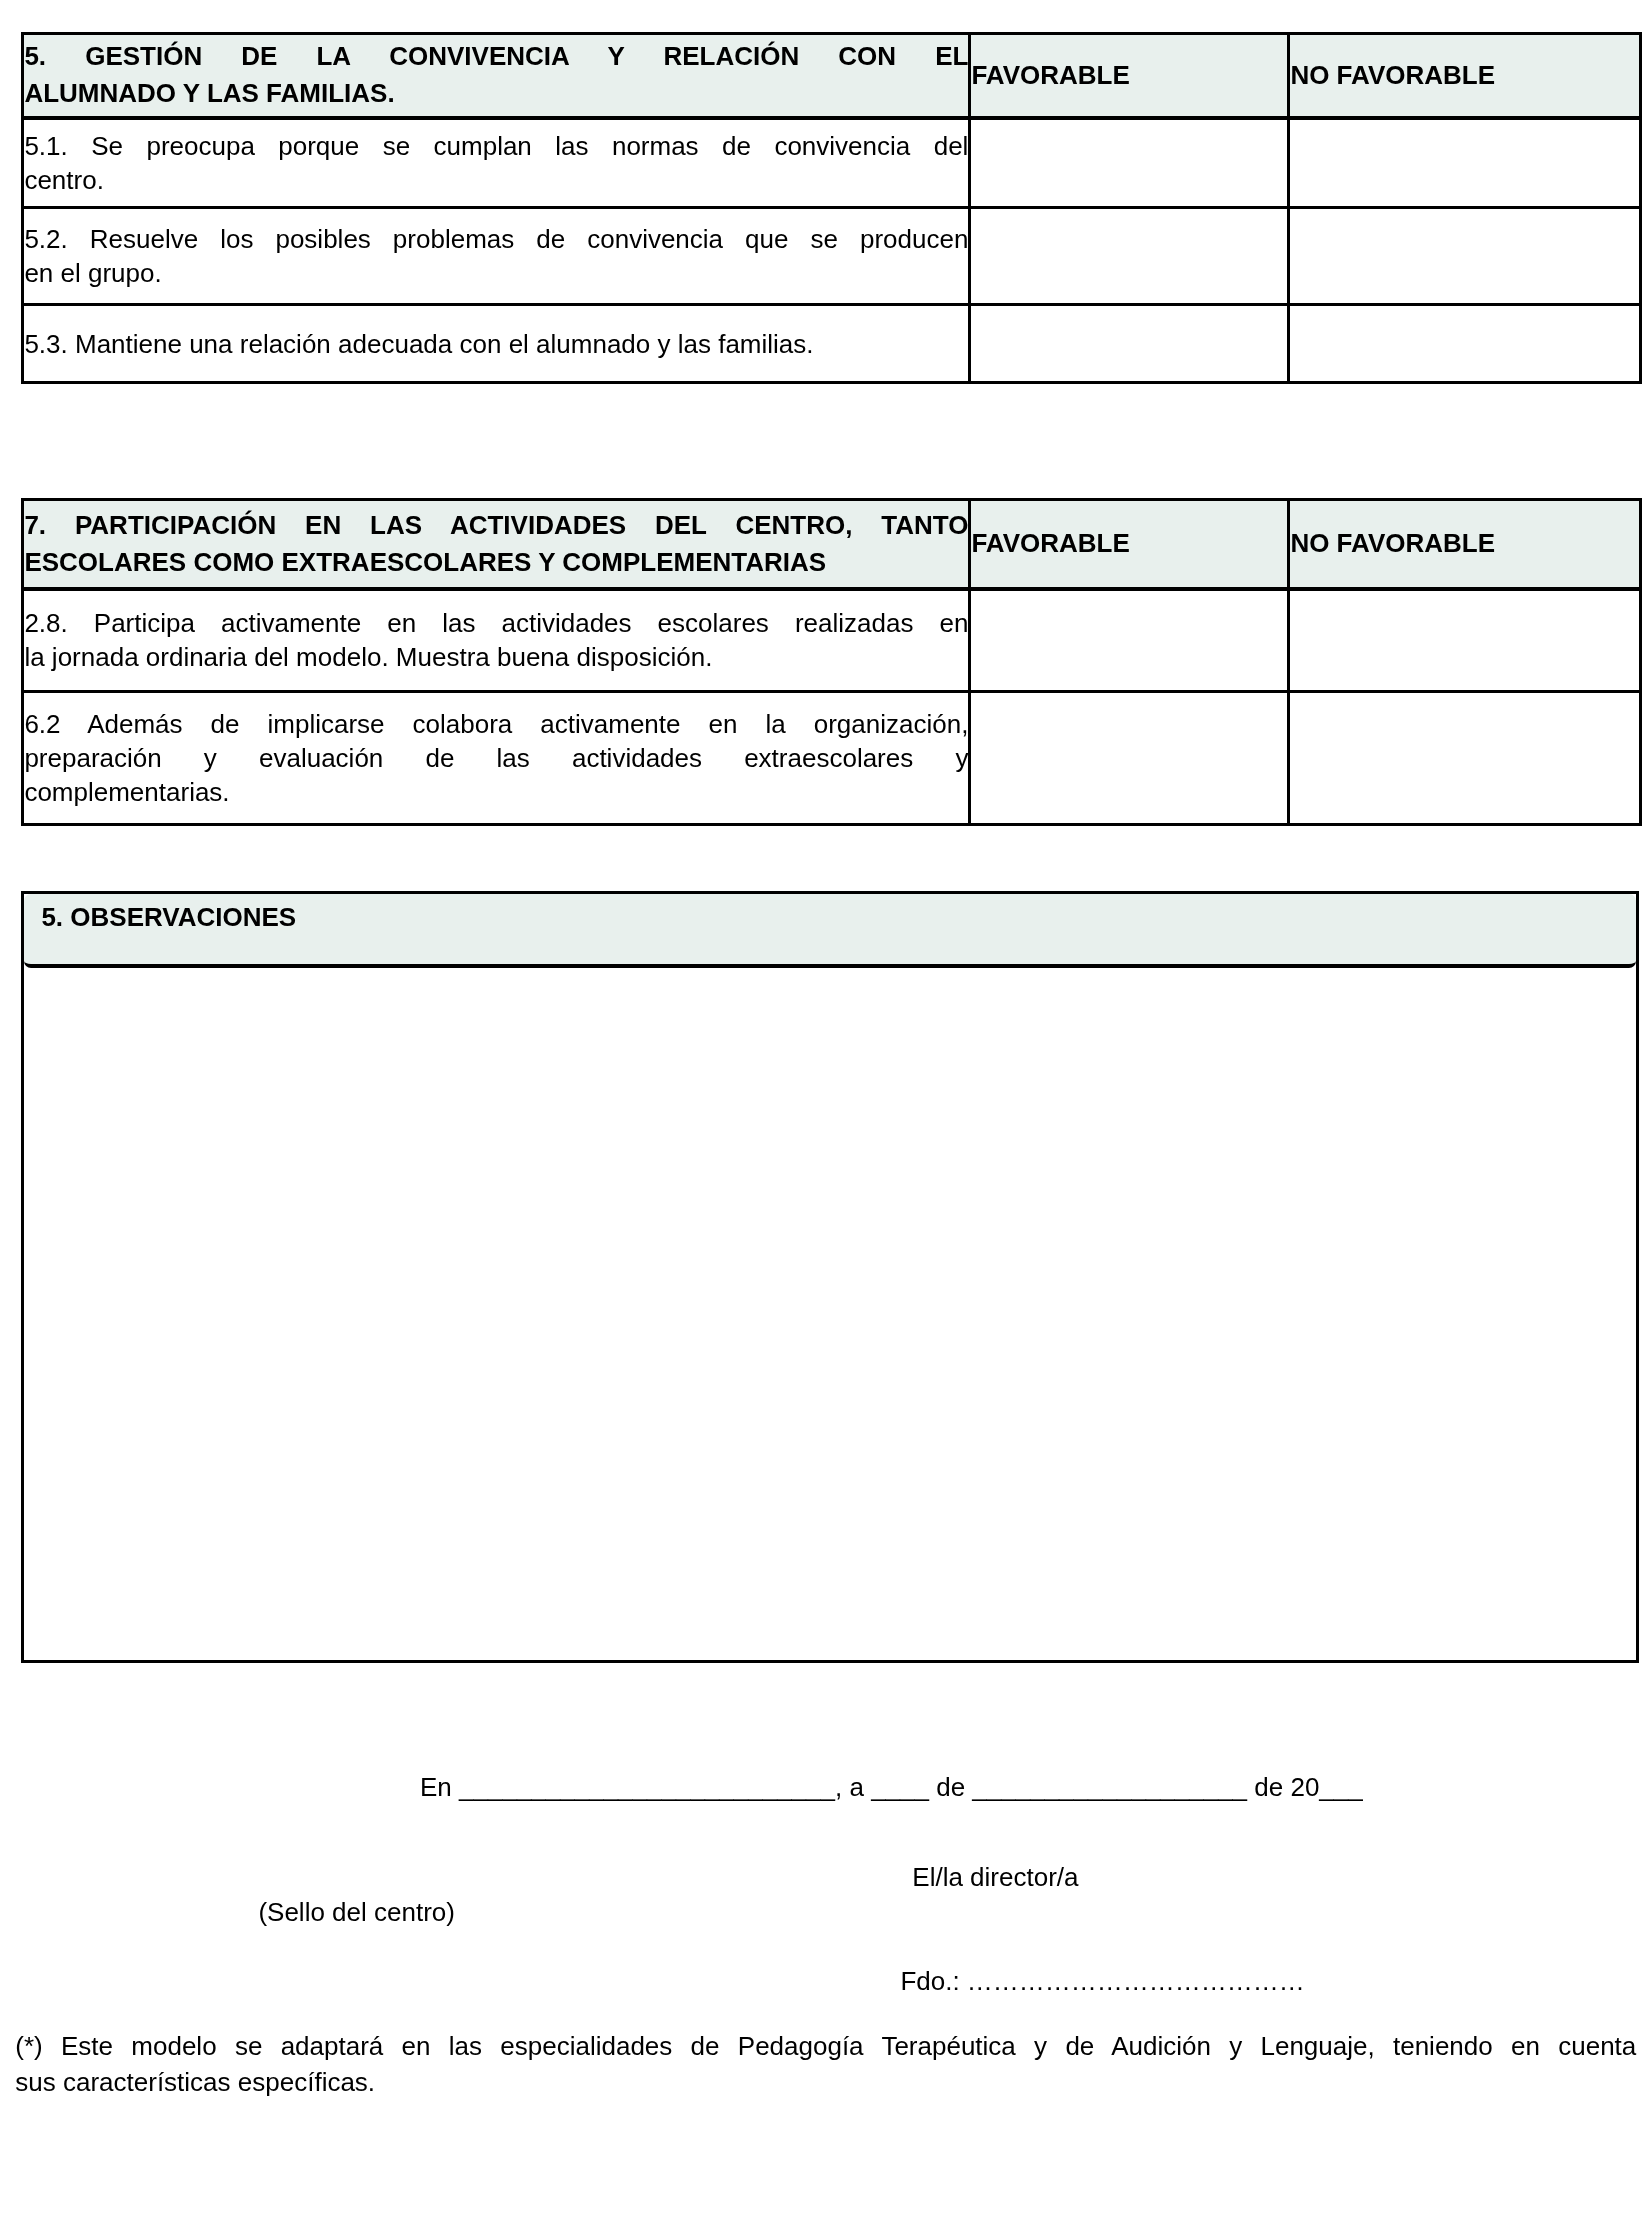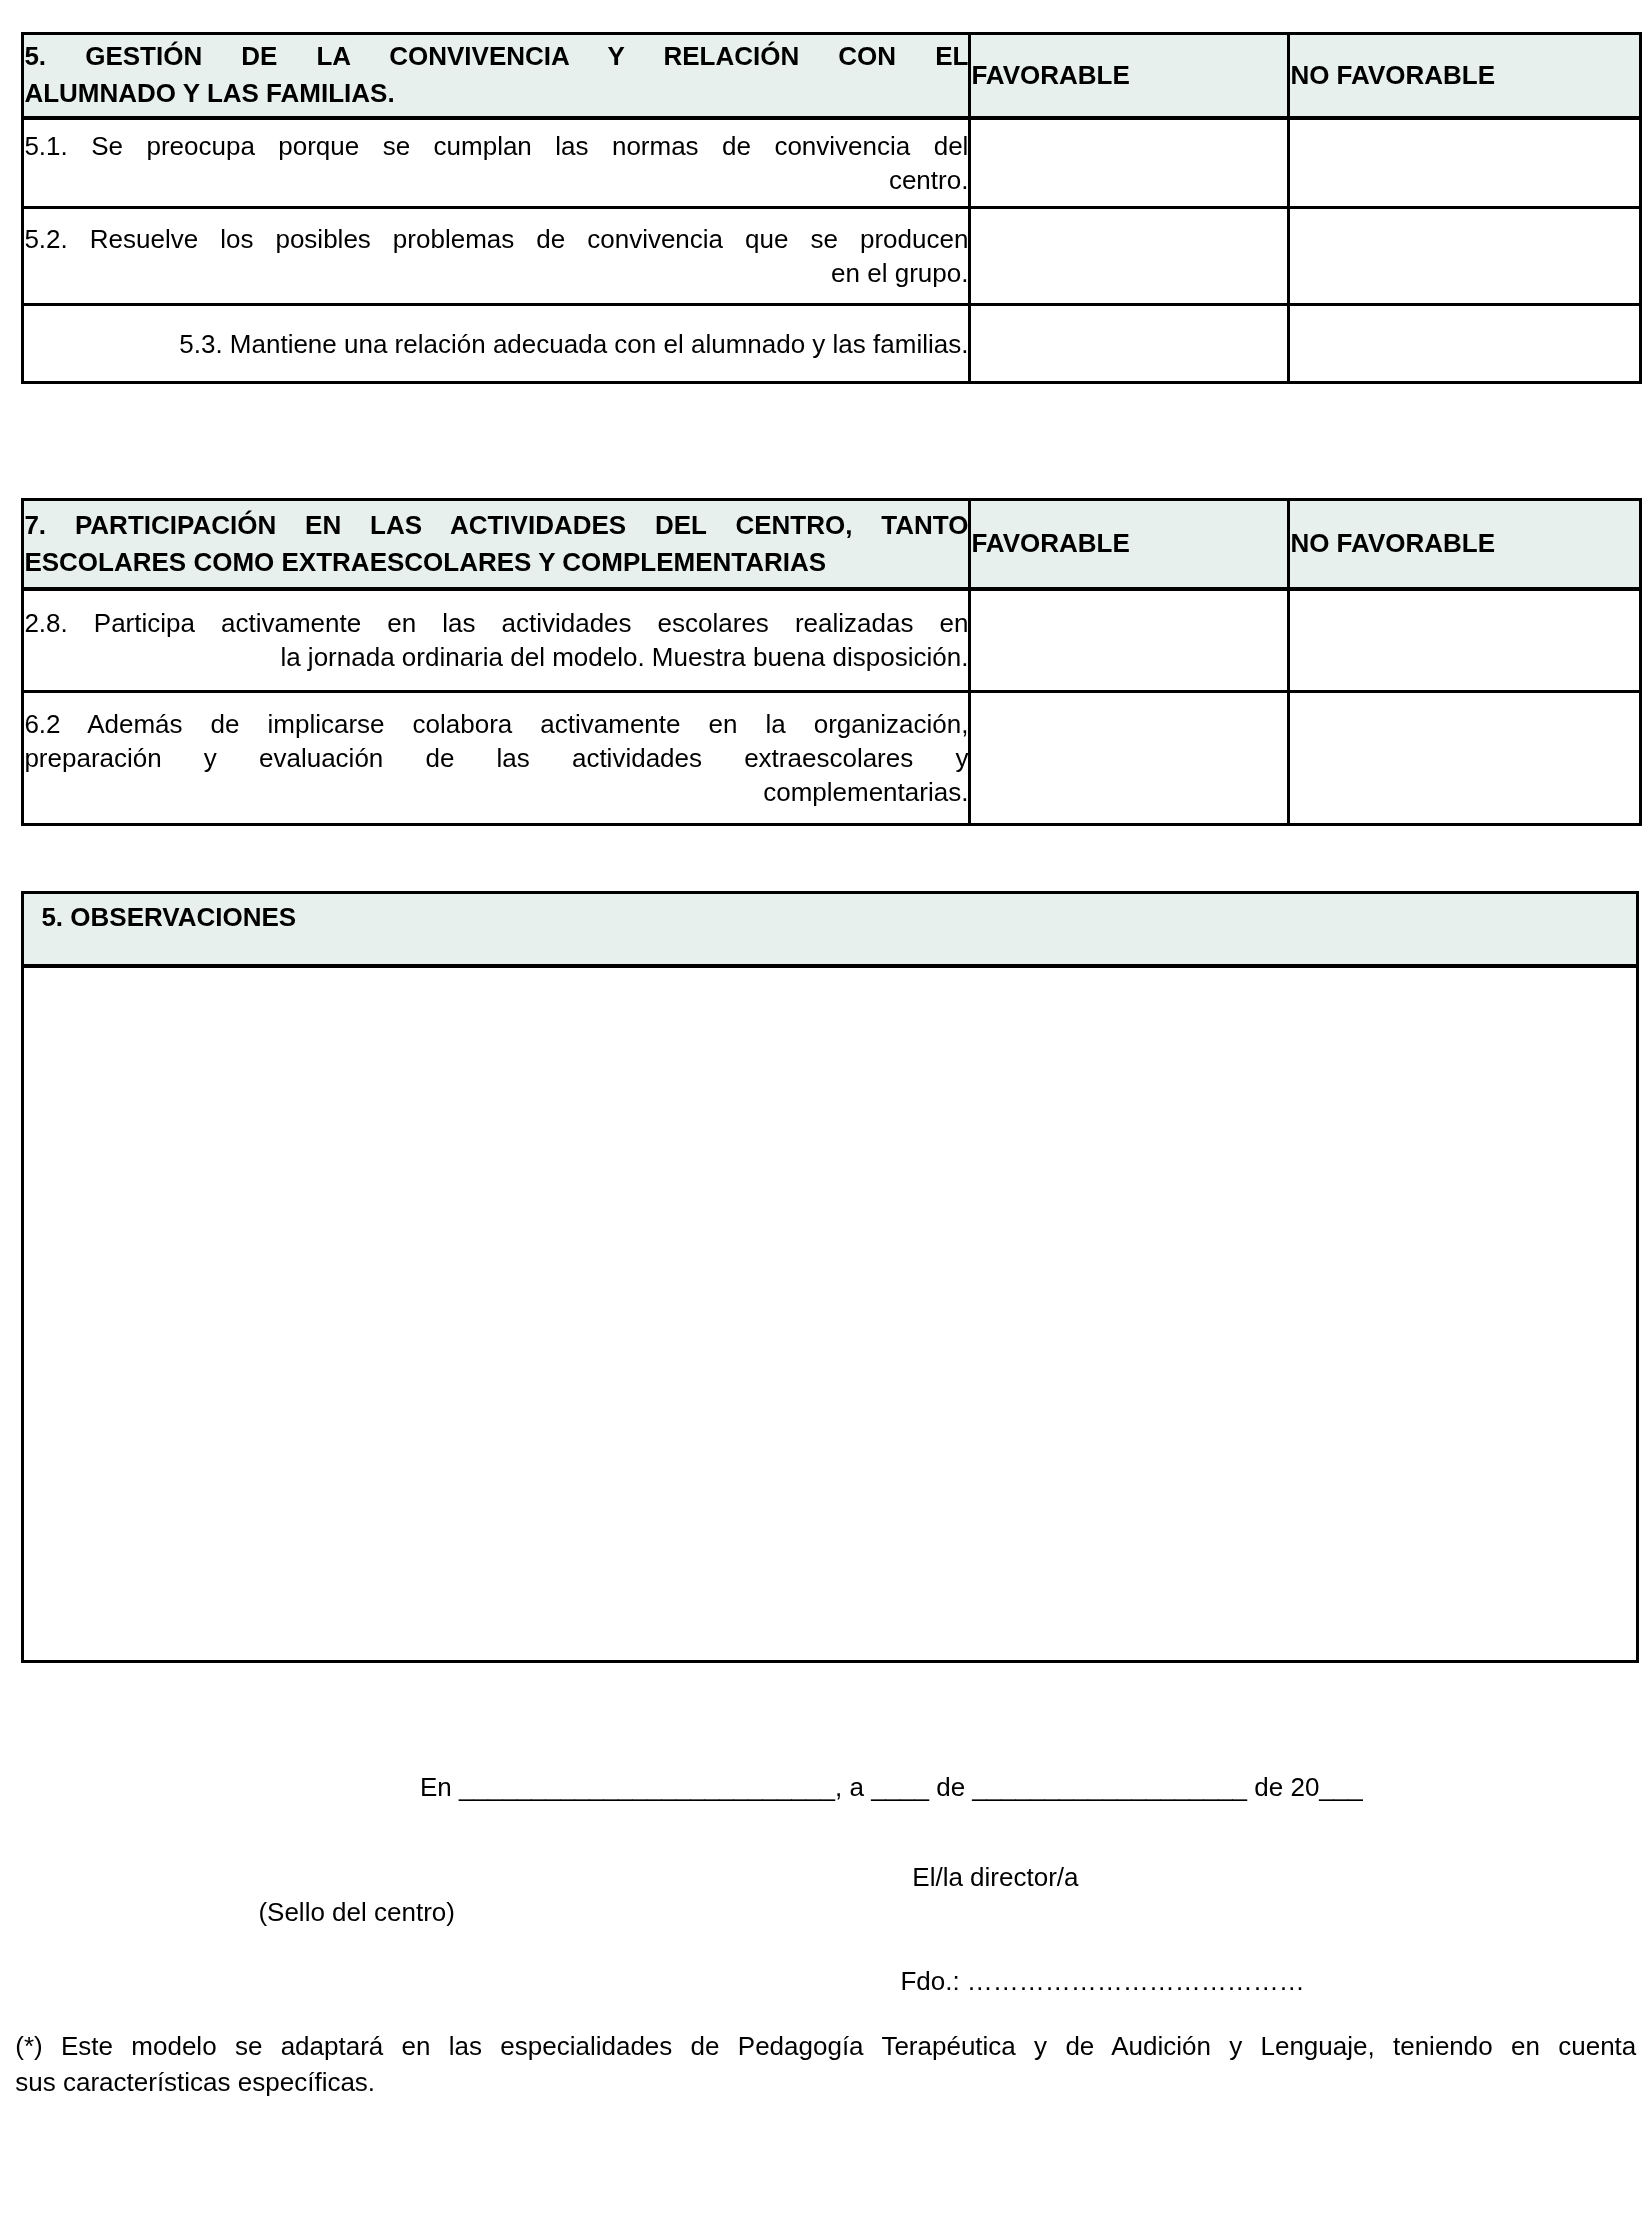--- a/index.html
+++ b/index.html
@@ -32,38 +32,39 @@
     vertical-align: middle;
     padding: 0;
   }
   td.head {
     background: var(--header-bg);
     font-weight: bold;
     border-bottom-width: 4.6px !important;
   }
   td.desc { padding: 7.7px 23px 7.7px 15.3px; }
   td.center { text-align: left; font-size: 26px; }
-  .line { font-size: 26px; line-height: 34px; text-align: right; }
+  .line { font-size: 26px; line-height: 34px; }
   .head-line { font-size: 26px; line-height: 37px; font-weight: bold; }
   .j { text-align: justify; text-align-last: justify; }
   .t2 { margin-top: 114px; }
 
   .obs {
     width: 1618px;
     margin-top: 65px;
     border: 3.1px solid var(--border);
   }
   .obs-head {
     background: var(--header-bg);
     border-bottom: 4.6px solid var(--border);
     height: 74px;
     padding: 6.1px 15.3px 0 17px;
     font-weight: bold;
     font-size: 26px;
     line-height: 34px;
+    border-radius: 7px;
   }
   .obs-box { height: 692px; background: var(--page-bg); }
 
   .sig-date {
     margin-top: 107px;
     font-size: 26px;
     line-height: 35px;
     text-align: center;
     position: relative;
     left: 61px;

